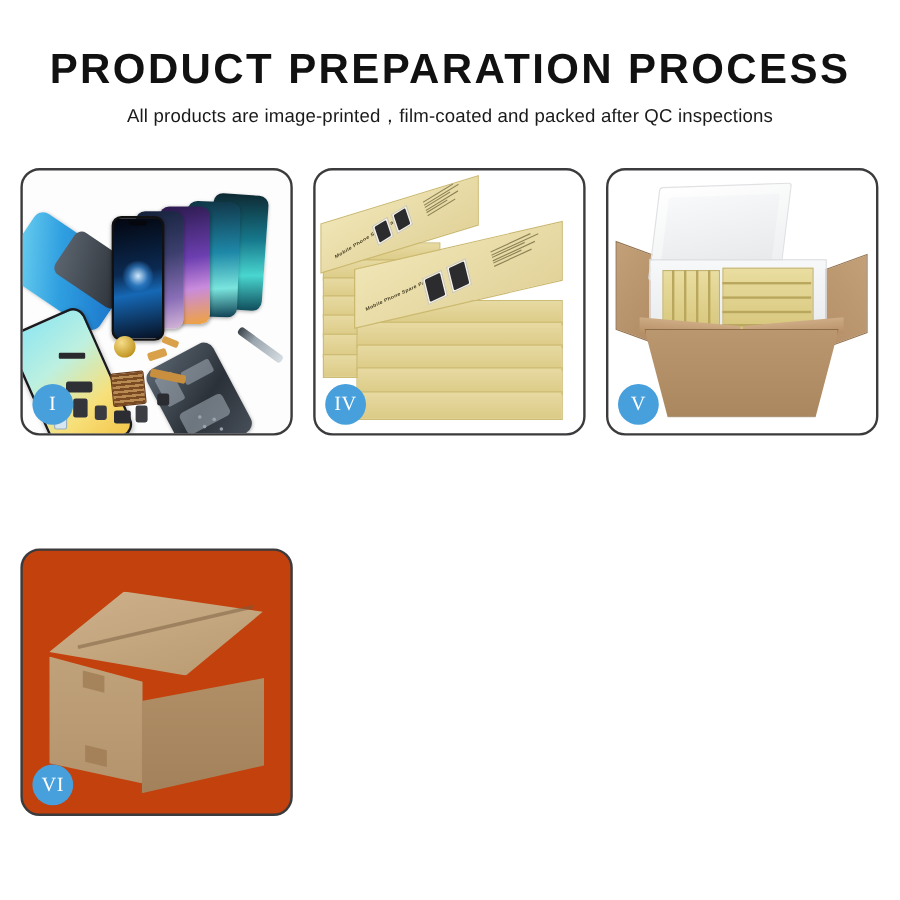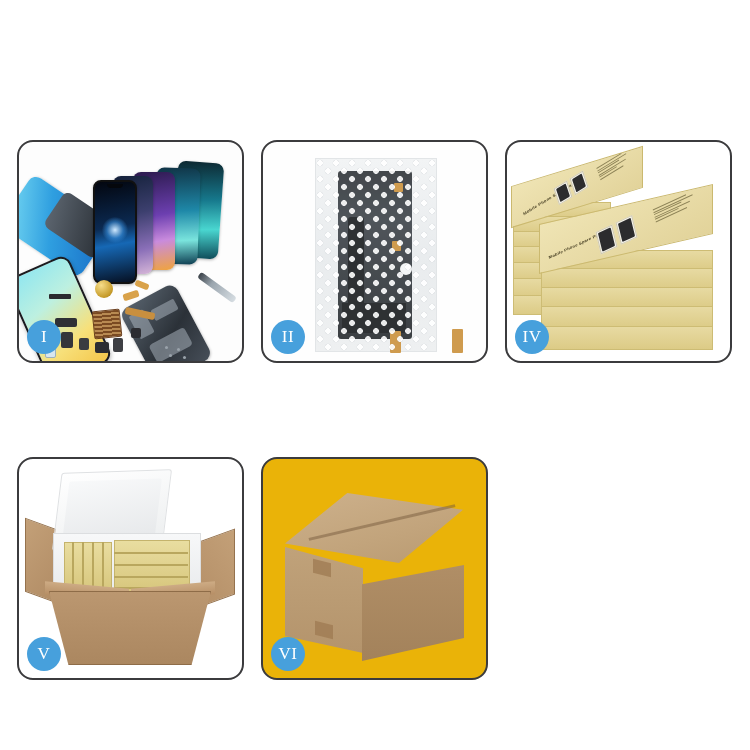--- a/index.html
+++ b/index.html
@@ -208,21 +208,21 @@
     background:linear-gradient(165deg,#ffffff,#eceeef);border:1px solid #dfe1e3;
     transform:skewX(-9deg) rotate(-2deg);border-radius:3px;}
   .foam-lid:before{content:"";position:absolute;left:8px;top:8px;right:8px;bottom:8px;
     background:linear-gradient(170deg,#f8f9fa,#e6e8ea);border-radius:2px;}
   .foam-box{position:absolute;left:34px;top:74px;width:146px;height:68px;
     background:linear-gradient(180deg,#f7f8f9,#e7e9eb);border:1px solid #dcdee0;}
   .ybox{position:absolute;background:linear-gradient(180deg,#e9dda0,#d6c57a);border:.5px solid #c4b36c;}
   .ystripe{position:absolute;background:#b9a75e;}
 
   
-  .p6{background:#eab308;}
+  .p6{background:#c2410c;}
   .c-top{position:absolute;left:22px;top:34px;width:178px;height:70px;
     background:linear-gradient(165deg,#cdb18c 0%,#c2a47c 60%,#b99a71 100%);
     clip-path:polygon(35% 0,100% 24%,64% 100%,0 72%);}
   .c-seam{position:absolute;left:44px;top:62px;width:150px;height:3px;
     background:rgba(120,92,62,.5);transform:rotate(-13deg);}
   .c-left{position:absolute;left:22px;top:88px;width:78px;height:106px;
     background:linear-gradient(180deg,#c0a27a,#b4946c);
     clip-path:polygon(0 0,100% 20%,100% 100%,0 84%);}
   .c-right{position:absolute;left:99px;top:106px;width:102px;height:96px;
     background:linear-gradient(180deg,#b08e66,#a3825b);
@@ -230,20 +230,22 @@
   .c-tape{position:absolute;background:#9d7a52;opacity:.75;}
   .ct1{left:50px;top:102px;width:18px;height:14px;transform:skewY(14deg);}
   .ct2{left:52px;top:164px;width:18px;height:14px;transform:skewY(14deg);}
 </style>
 </head>
 <body>
 
 <div class="page">
 
   <div class="header">
+    <div class="title">PRODUCT PREPARATION PROCESS</div>
+    <div class="subtitle">All products are image-printed，film-coated and packed after QC inspections</div>
   </div>
 
   <div class="grid">
 
     <div class="panel p1">
       <div class="scene">
         <div class="ph ph-1"></div>
         <div class="ph ph-1b"></div>
 
         <div class="fan">
@@ -279,37 +281,20 @@
         <div class="part flex11"></div>
         <div class="part tool"></div>
         <div class="screw" style="left:150px;top:212px"></div>
         <div class="screw" style="left:158px;top:206px"></div>
         <div class="screw" style="left:164px;top:214px"></div>
         <div class="screw" style="left:146px;top:204px"></div>
       </div>
       <div class="badge">I</div>
     </div>
 
-    <div class="panel p2">
-      <div class="scene">
-        <div class="bag">
-          <div class="inner-part">
-            <div class="strip s-a"></div>
-            <div class="strip s-b"></div>
-          </div>
-          <div class="white-dot"></div>
-          <div class="tape t1"></div>
-          <div class="tape t2"></div>
-          <div class="tape t3"></div>
-          <div class="tape t4"></div>
-          <div class="bubbles"></div>
-        </div>
-      </div>
-      <div class="badge">II</div>
-    </div>
 
 
     <div class="panel p4">
       <div class="scene stack">
 
         <div class="kbox" style="left:6px;top:60px;width:96px;height:15px;"></div>
         <div class="kbox" style="left:6px;top:74px;width:96px;height:16px;"></div>
         <div class="kbox" style="left:6px;top:89px;width:96px;height:16px;"></div>
         <div class="kbox" style="left:6px;top:104px;width:96px;height:17px;"></div>
         <div class="kbox" style="left:6px;top:120px;width:96px;height:17px;"></div>

